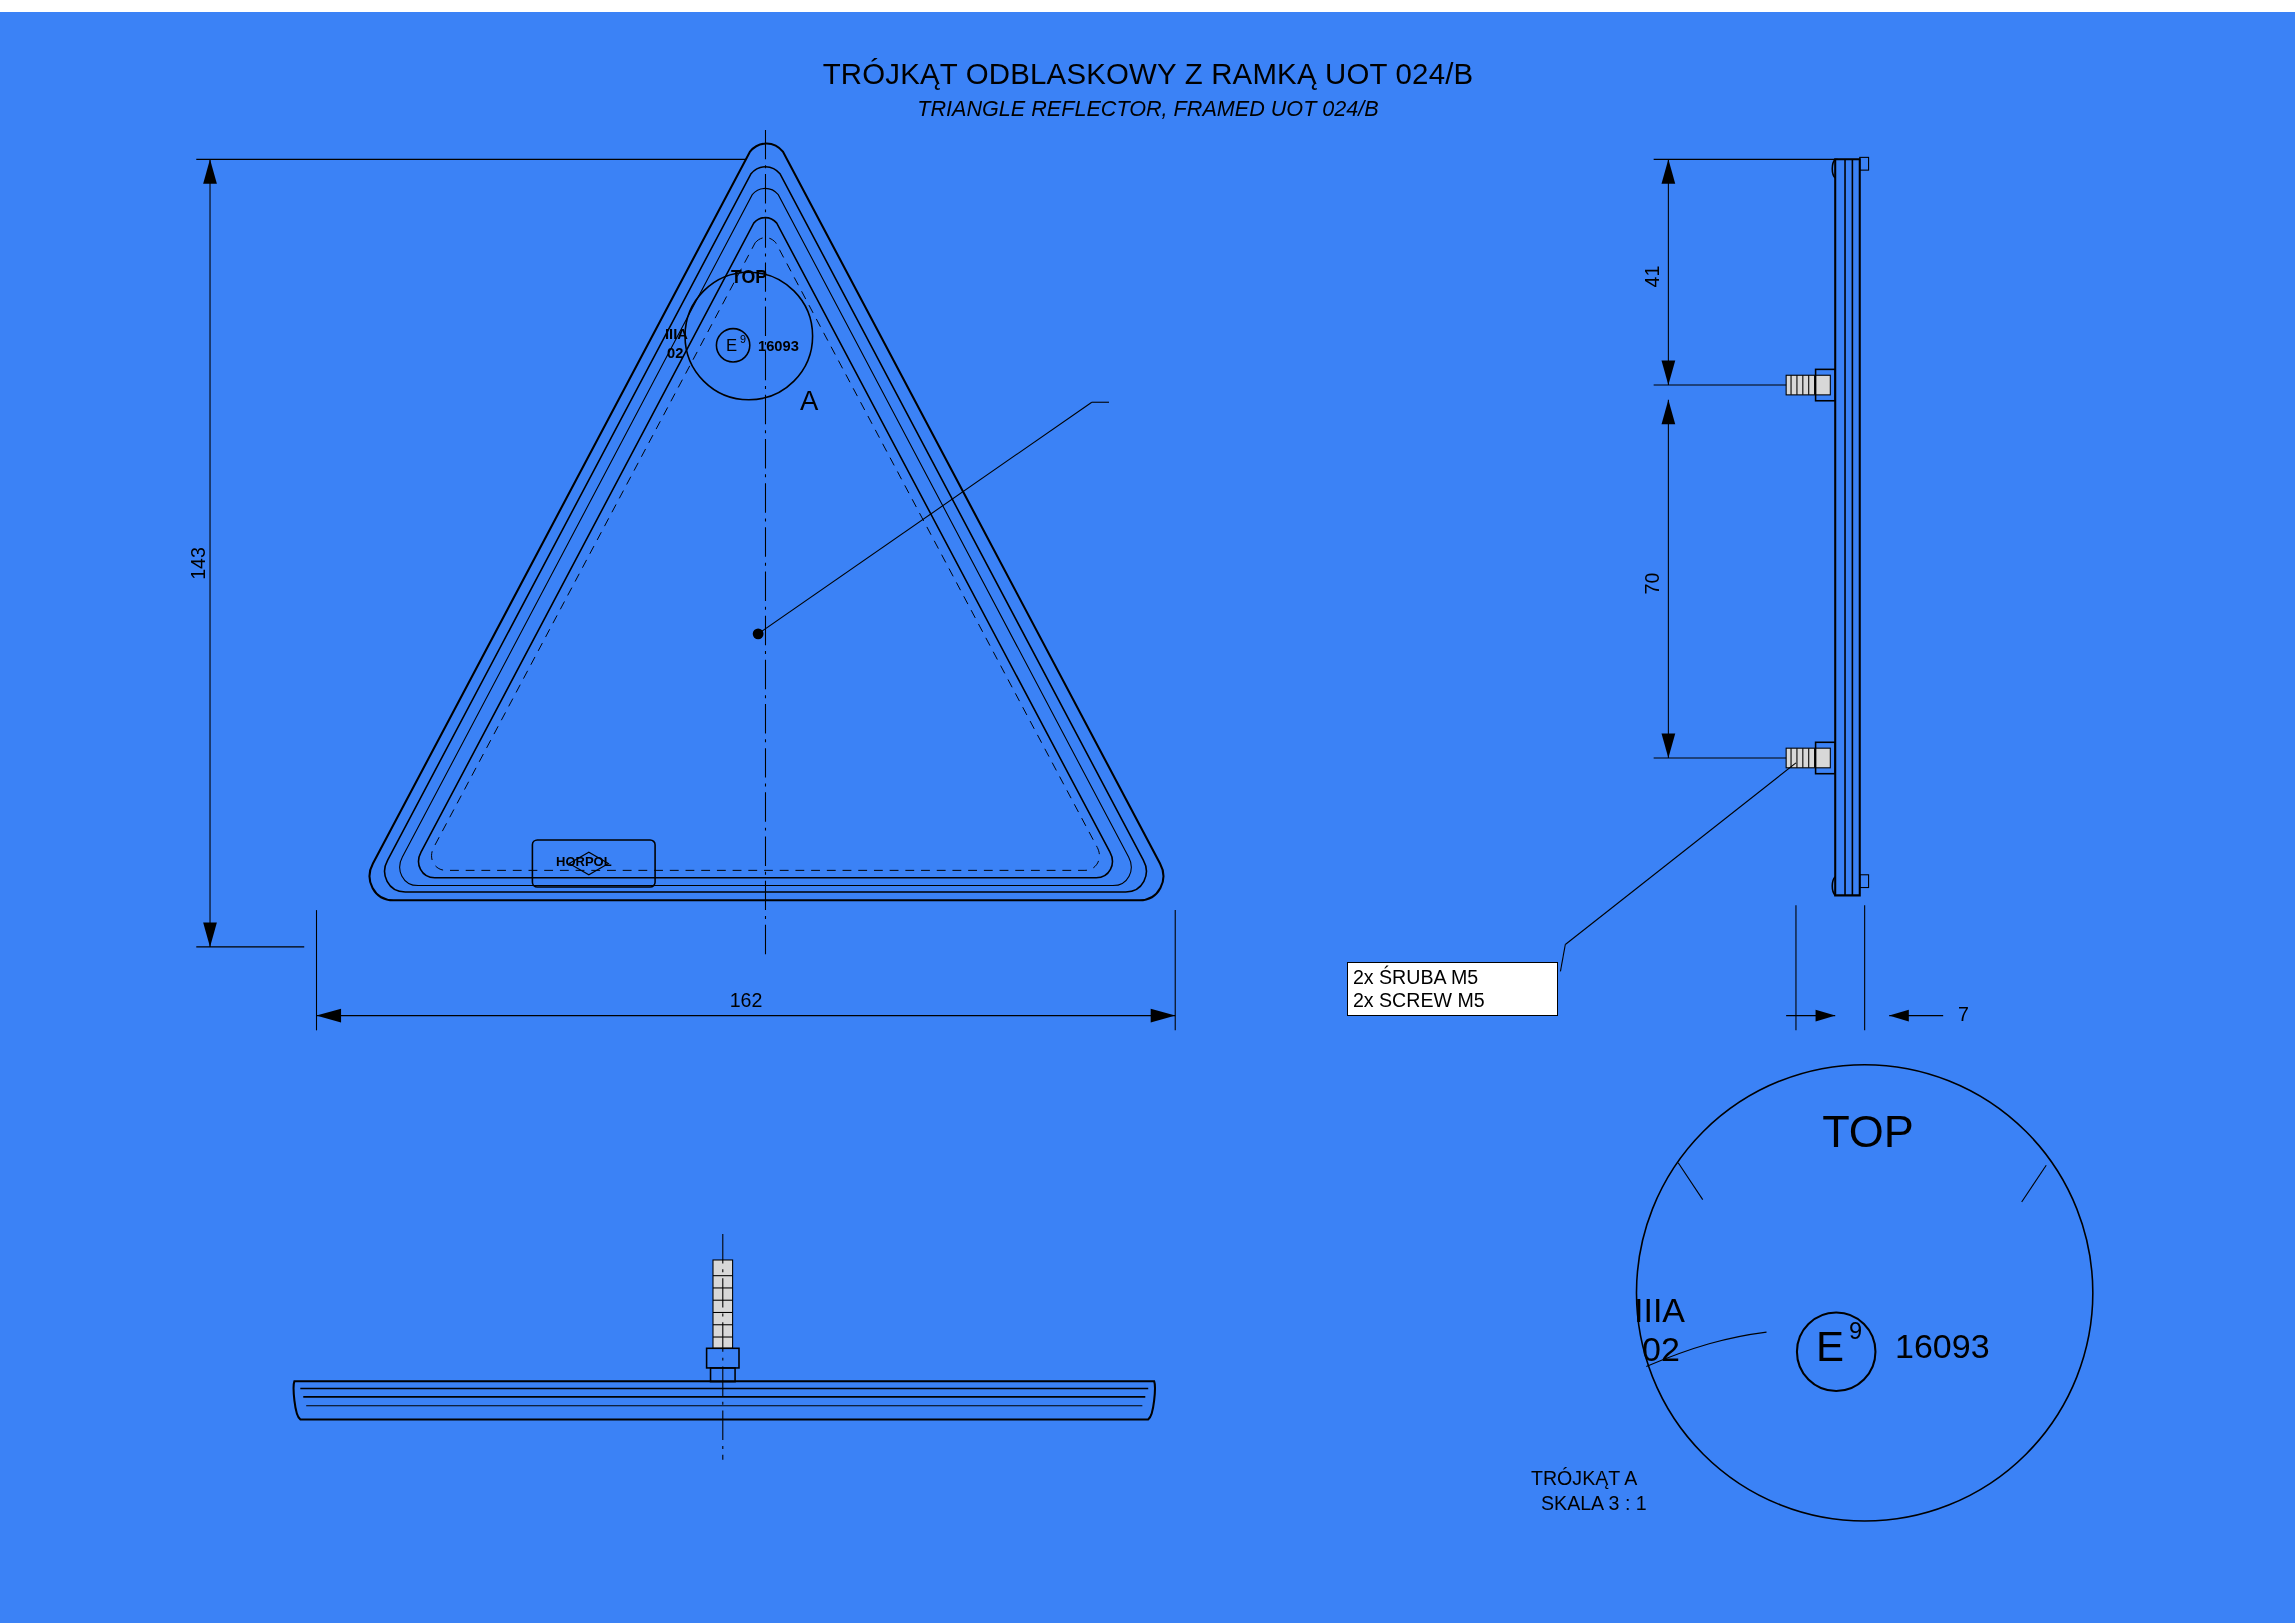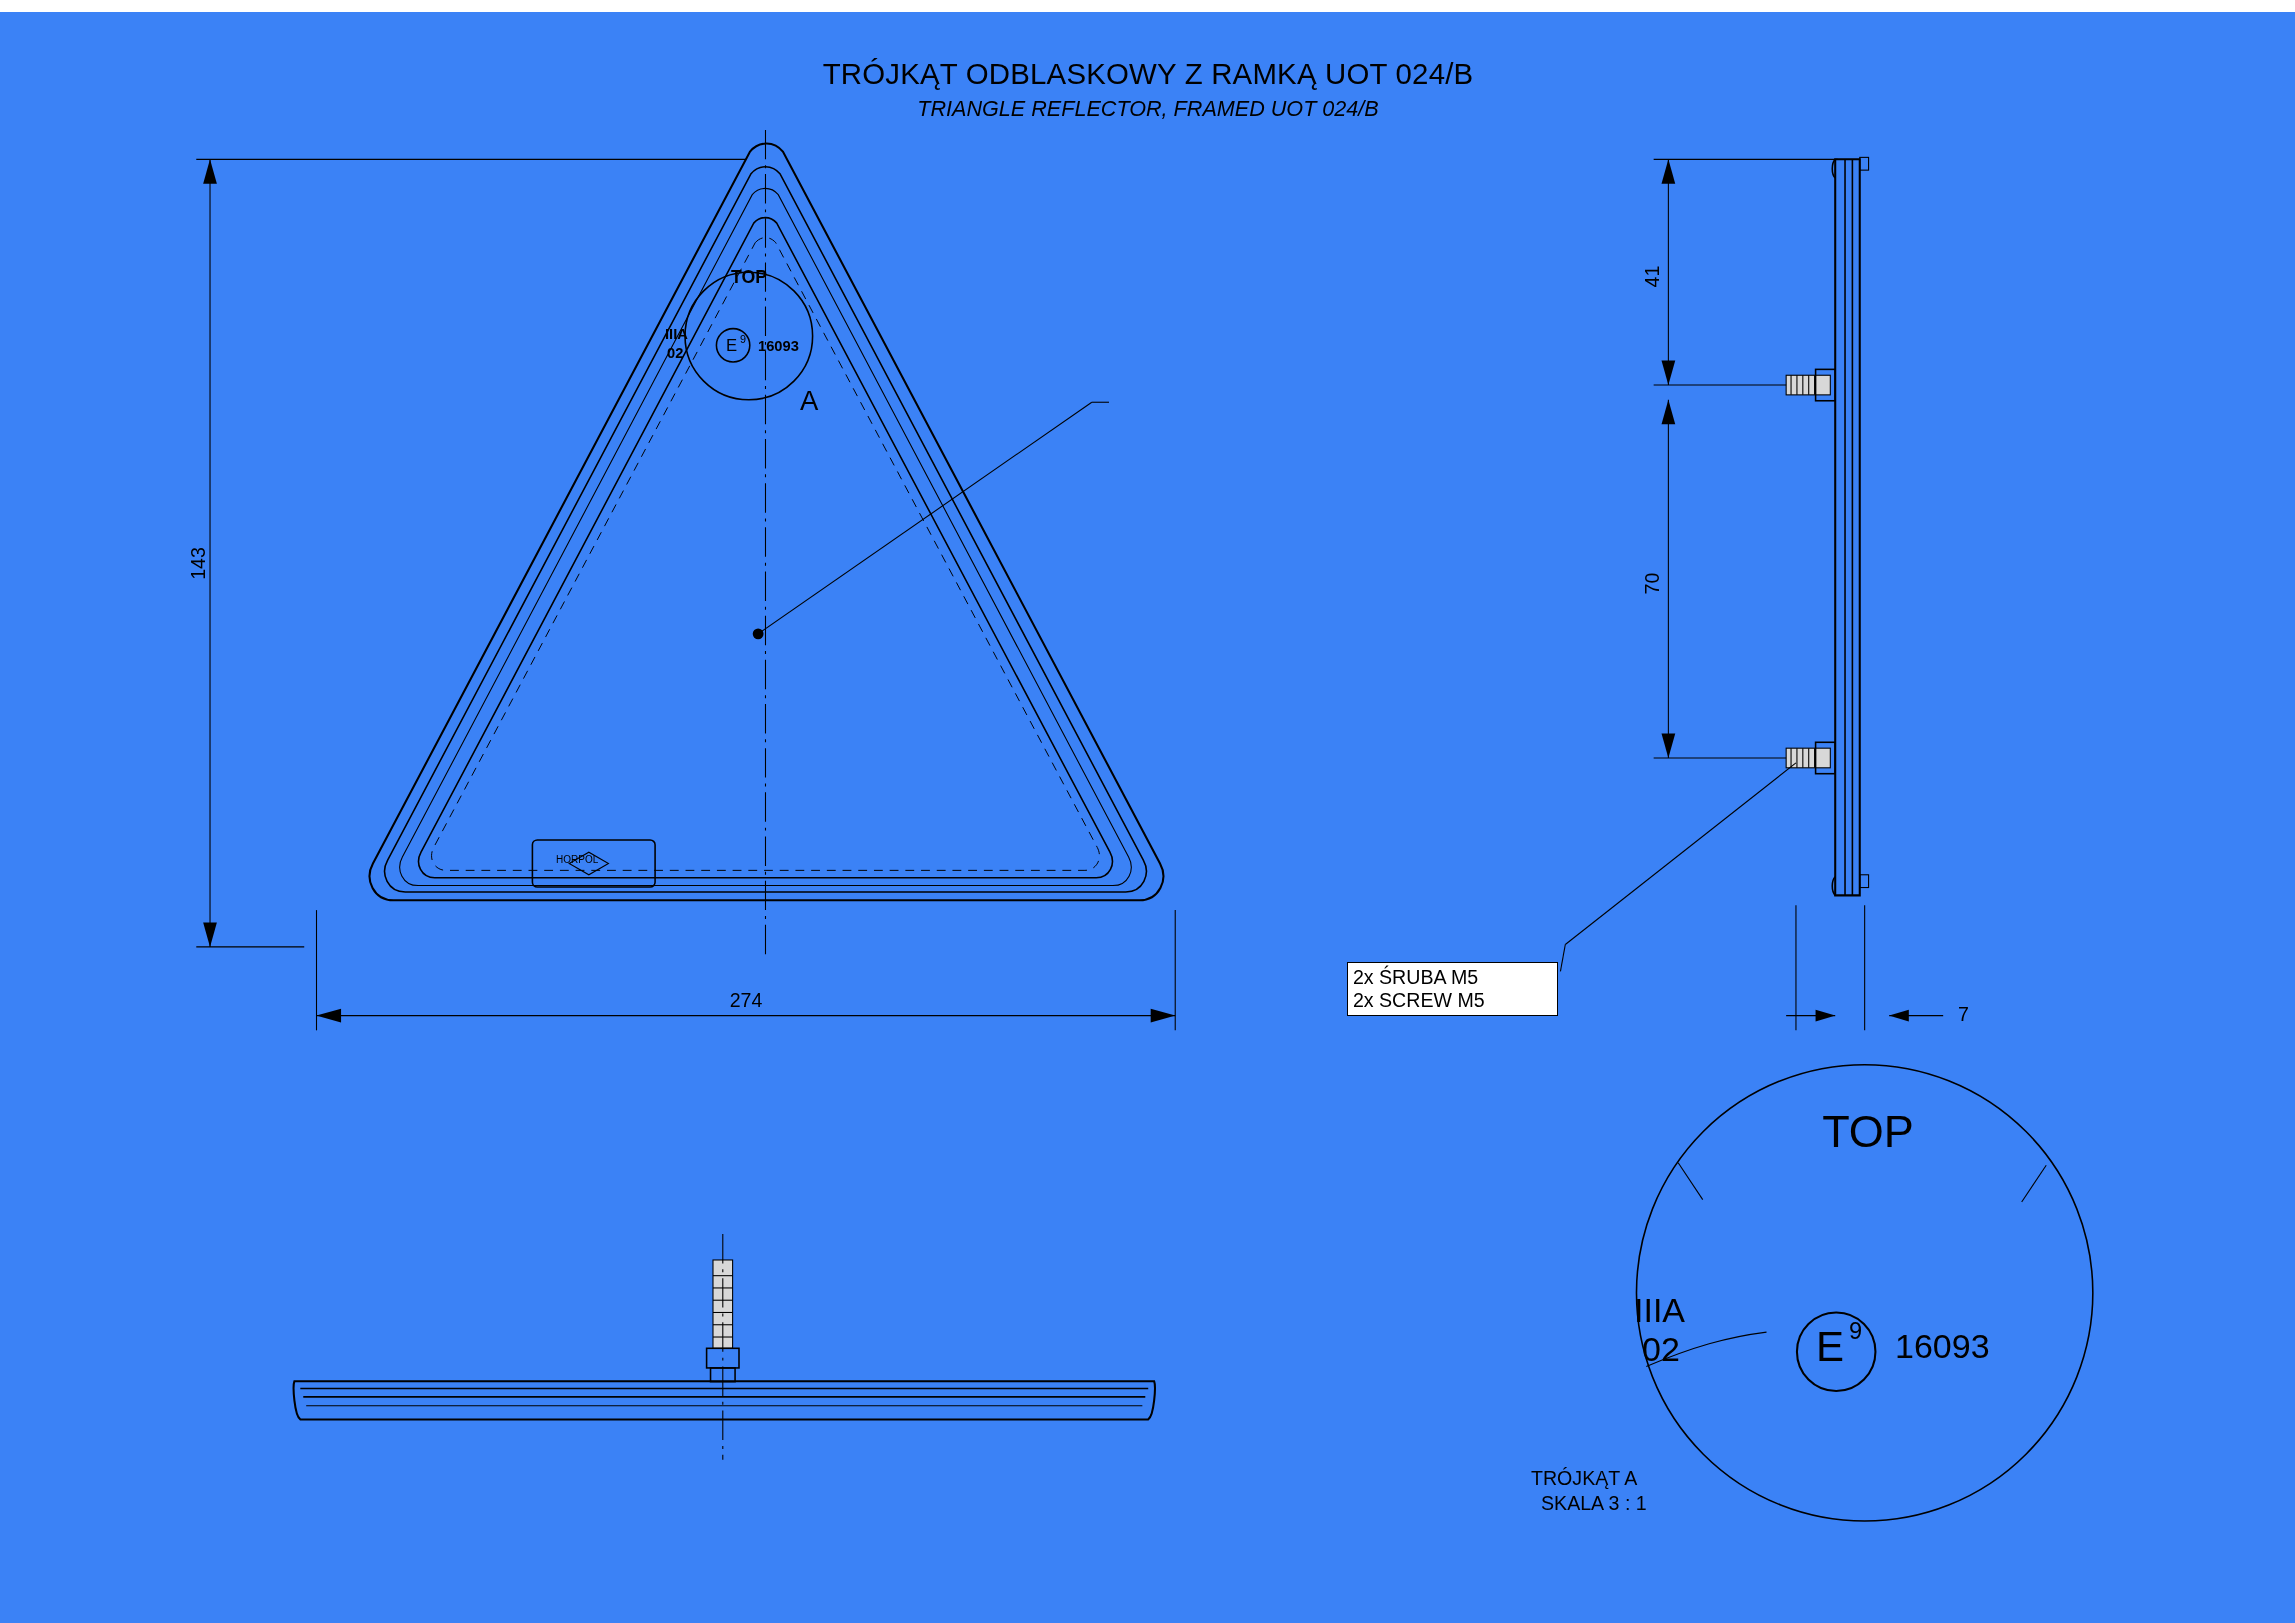--- a/index.html
+++ b/index.html
@@ -212,34 +212,34 @@
     <path class="ln thin" d="M4170,2350 L4120,2425"></path>
     <path class="ln thin" d="M3355,2760 C3450,2720 3520,2700 3600,2690"></path>
 
     <circle class="ln thick nofill" cx="3742" cy="2730" r="80"></circle>
   </svg>
 
   <div class="t dimtext" style="left:182px; top:540px;">
     <span style="display:inline-block; transform:rotate(-90deg);">143</span>
   </div>
 
-  <div class="t dimtext center" style="left:746px; top:977px;">274</div>
+  <div class="t dimtext center" style="left:746px; top:977px;">162</div>
 
   <div class="t center" style="left:749px; top:255px; font-size:17.7px; font-weight:bold;">TOP</div>
 
   <div class="t" style="left:665px; top:314px; font-size:14.7px; font-weight:bold;">IIIA</div>
   <div class="t" style="left:667px; top:333px; font-size:14.7px; font-weight:bold;">02</div>
 
   <div class="t" style="left:726px; top:324px; font-size:16.7px;">E</div>
   <div class="t" style="left:740px; top:321px; font-size:10.8px;">9</div>
   <div class="t" style="left:758px; top:326px; font-size:14.7px; font-weight:bold;">16093</div>
 
   <div class="t" style="left:800px; top:373px; font-size:27.5px;">A</div>
 
-  <div class="t" style="left:556px; top:842px; font-size:10px; font-weight:normal;">HORPOL</div>
+  <div class="t" style="left:556px; top:842px; font-size:13px; font-weight:bold;">HORPOL</div>
 
 
   <div class="t dimtext" style="left:1642px; top:253px;">
     <span style="display:inline-block; transform:rotate(-90deg);">41</span>
   </div>
 
   <div class="t dimtext" style="left:1642px; top:560px;">
     <span style="display:inline-block; transform:rotate(-90deg);">70</span>
   </div>
 

